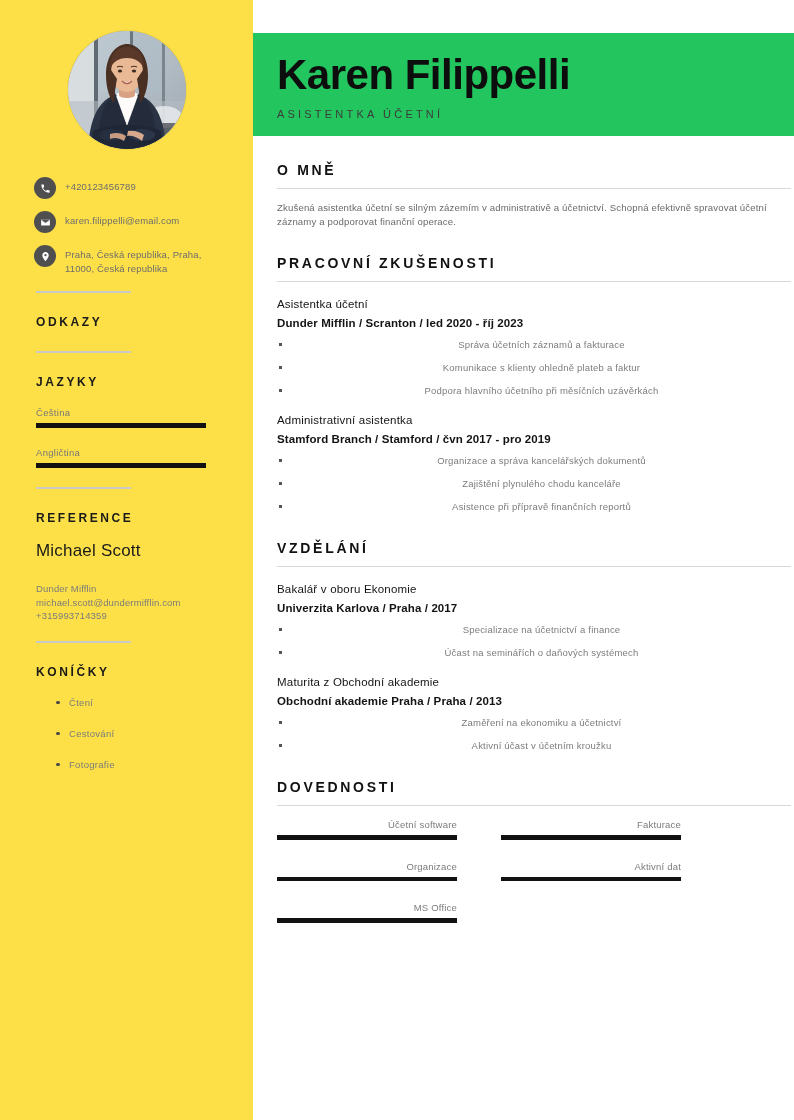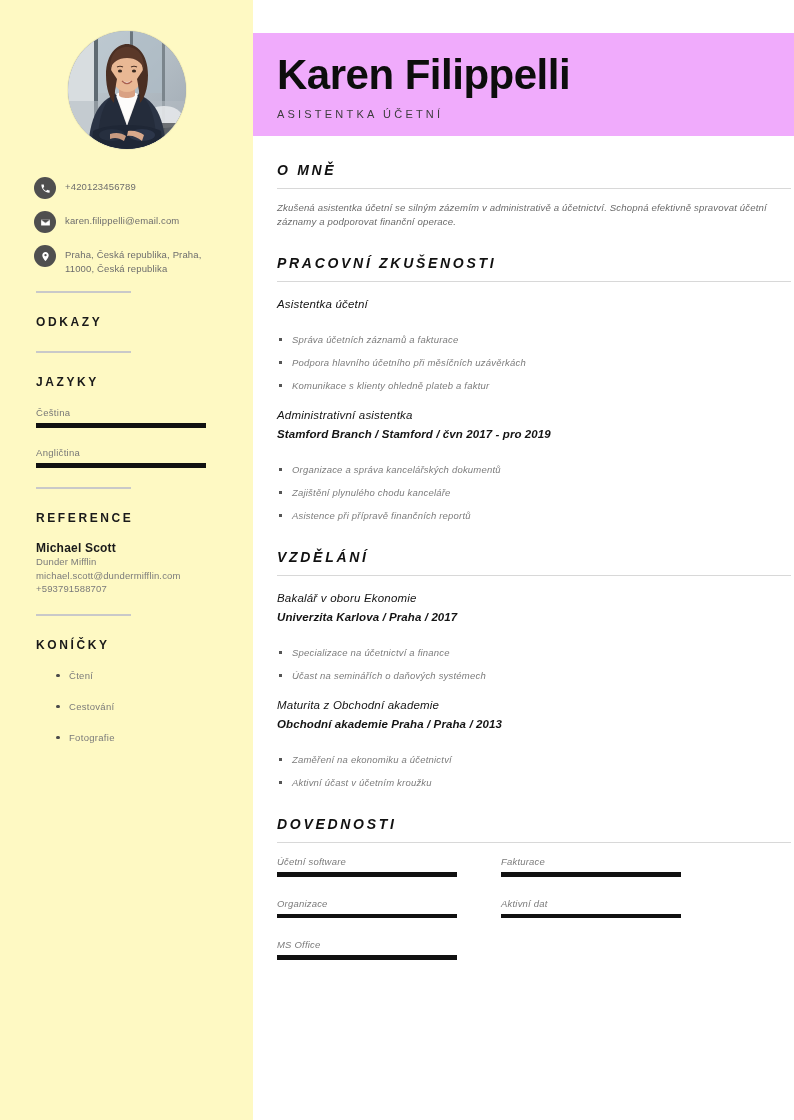--- a/index.html
+++ b/index.html
@@ -13,21 +13,21 @@
     width: 794px; height: 1120px;
     display: flex;
     background: #ffffff;
     overflow: hidden;
   }
 
   
   .sidebar {
     width: 253px;
     flex: 0 0 253px;
-    background: #fef9c3;
+    background: #fde047;
     padding: 0 0 20px 0;
     position: relative;
   }
   .photo-wrap {
     display: flex;
     justify-content: center;
     padding-top: 31px;
   }
   .photo {
     width: 118px; height: 118px;
@@ -114,25 +114,25 @@
     height: 5px;
     background: #e3e3e1;
   }
   .lang-bar-fill {
     height: 5px;
     background: #111111;
   }
 
   .ref-block { padding: 0 24px 0 36px; margin-top: 16px; }
   .ref-name {
-    font-size: 12px;
-    font-weight: bold;
+    font-size: 17px;
+    font-weight: normal;
     color: #1a1a1a;
     letter-spacing: 0.2px;
-    margin-bottom: 0;
+    margin-bottom: 21px;
   }
   .ref-line {
     font-size: 9.5px;
     line-height: 13.5px;
     color: #7b7b7b;
     letter-spacing: 0.15px;
     word-break: break-word;
   }
 
   .hobby-block { padding: 0 24px 0 56px; margin-top: 18px; }
@@ -153,40 +153,40 @@
     background: #4a4a4a;
   }
 
   
   .main {
     flex: 1 1 auto;
     position: relative;
     background: #ffffff;
   }
   .name-band {
-    background: #f0abfc;
+    background: #22c55e;
     margin-top: 33px;
     padding: 18px 0 16px 24px;
   }
   .name {
     font-size: 42px;
     font-weight: bold;
     letter-spacing: -0.5px;
     color: #0d0d0d;
     line-height: 48px;
   }
   .job-title {
     font-size: 11px;
     letter-spacing: 3.2px;
     color: #3c3c3c;
     margin-top: 9px;
     text-transform: uppercase;
   }
 
-  .main-inner { padding: 0 0 0 24px; font-style: italic; }
+  .main-inner { padding: 0 0 0 24px; }
 
   .sec { margin-top: 26px; padding-right: 3px; }
   .sec-h {
     font-size: 14px;
     font-weight: bold;
     letter-spacing: 2.7px;
     color: #111111;
     text-transform: uppercase;
   }
   .sec-rule {
@@ -210,21 +210,21 @@
     line-height: 17px;
   }
   .entry-meta {
     font-size: 11.5px;
     font-weight: bold;
     color: #141414;
     letter-spacing: 0.1px;
     line-height: 18px;
     margin-top: 1px;
   }
-  .bullets { margin-top: 20px; }
+  .bullets { margin-top: 6px; text-align: center; }
   .bullet {
     font-size: 9.5px;
     color: #7c7c7c;
     letter-spacing: 0.2px;
     line-height: 14px;
     position: relative;
     padding-left: 15px;
     margin-bottom: 9px;
   }
   .bullet:before {
@@ -235,20 +235,21 @@
     background: #555555;
   }
 
   .skills-grid {
     display: grid;
     grid-template-columns: 1fr 1fr;
     column-gap: 44px;
     row-gap: 0;
     margin-top: 13px;
     padding-right: 110px;
+    text-align: right;
   }
   .skill { margin-bottom: 21px; }
   .skill-name {
     font-size: 9.5px;
     color: #7b7b7b;
     letter-spacing: 0.2px;
     margin-bottom: 5px;
   }
   .skill-track {
     width: 100%;
@@ -375,21 +376,21 @@
         </div>
       </div>
     </div>
 
     <div class="divider" style="margin-top:10px;"></div>
     <div class="side-h">REFERENCE</div>
     <div class="ref-block">
       <div class="ref-name">Michael Scott</div>
       <div class="ref-line">Dunder Mifflin</div>
       <div class="ref-line">michael.scott@dundermifflin.com</div>
-      <div class="ref-line">+593791588707</div>
+      <div class="ref-line">+315993714359</div>
     </div>
 
     <div class="divider" style="margin-top:18px;"></div>
     <div class="side-h">KONÍČKY</div>
     <div class="hobby-block">
       <div class="hobby-item">Čtení</div>
       <div class="hobby-item">Cestování</div>
       <div class="hobby-item">Fotografie</div>
     </div>
   </aside>
@@ -408,24 +409,25 @@
         <div class="sec-rule"></div>
         <div class="about-text">Zkušená asistentka účetní se silným zázemím v administrativě a účetnictví. Schopná efektivně spravovat účetní záznamy a podporovat finanční operace.</div>
       </div>
 
       <div class="sec">
         <div class="sec-h">PRACOVNÍ ZKUŠENOSTI</div>
         <div class="sec-rule"></div>
 
         <div class="entry">
           <div class="entry-title">Asistentka účetní</div>
+          <div class="entry-meta">Dunder Mifflin / Scranton / led 2020 - říj 2023</div>
           <div class="bullets">
             <div class="bullet">Správa účetních záznamů a fakturace</div>
+            <div class="bullet">Komunikace s klienty ohledně plateb a faktur</div>
             <div class="bullet">Podpora hlavního účetního při měsíčních uzávěrkách</div>
-            <div class="bullet">Komunikace s klienty ohledně plateb a faktur</div>
           </div>
         </div>
 
         <div class="entry">
           <div class="entry-title">Administrativní asistentka</div>
           <div class="entry-meta">Stamford Branch / Stamford / čvn 2017 - pro 2019</div>
           <div class="bullets">
             <div class="bullet">Organizace a správa kancelářských dokumentů</div>
             <div class="bullet">Zajištění plynulého chodu kanceláře</div>
             <div class="bullet">Asistence při přípravě finančních reportů</div>

